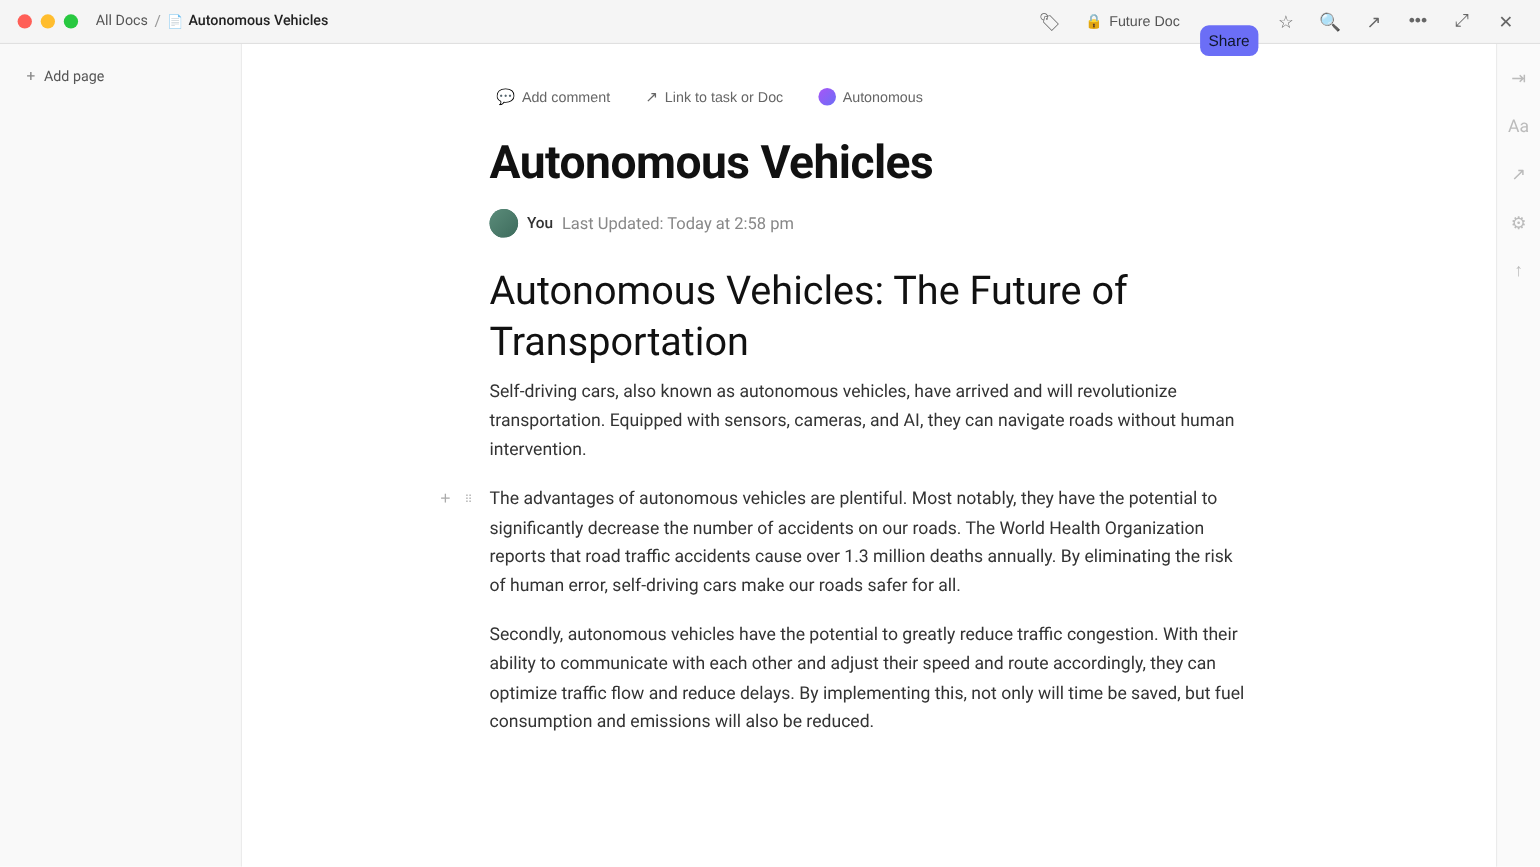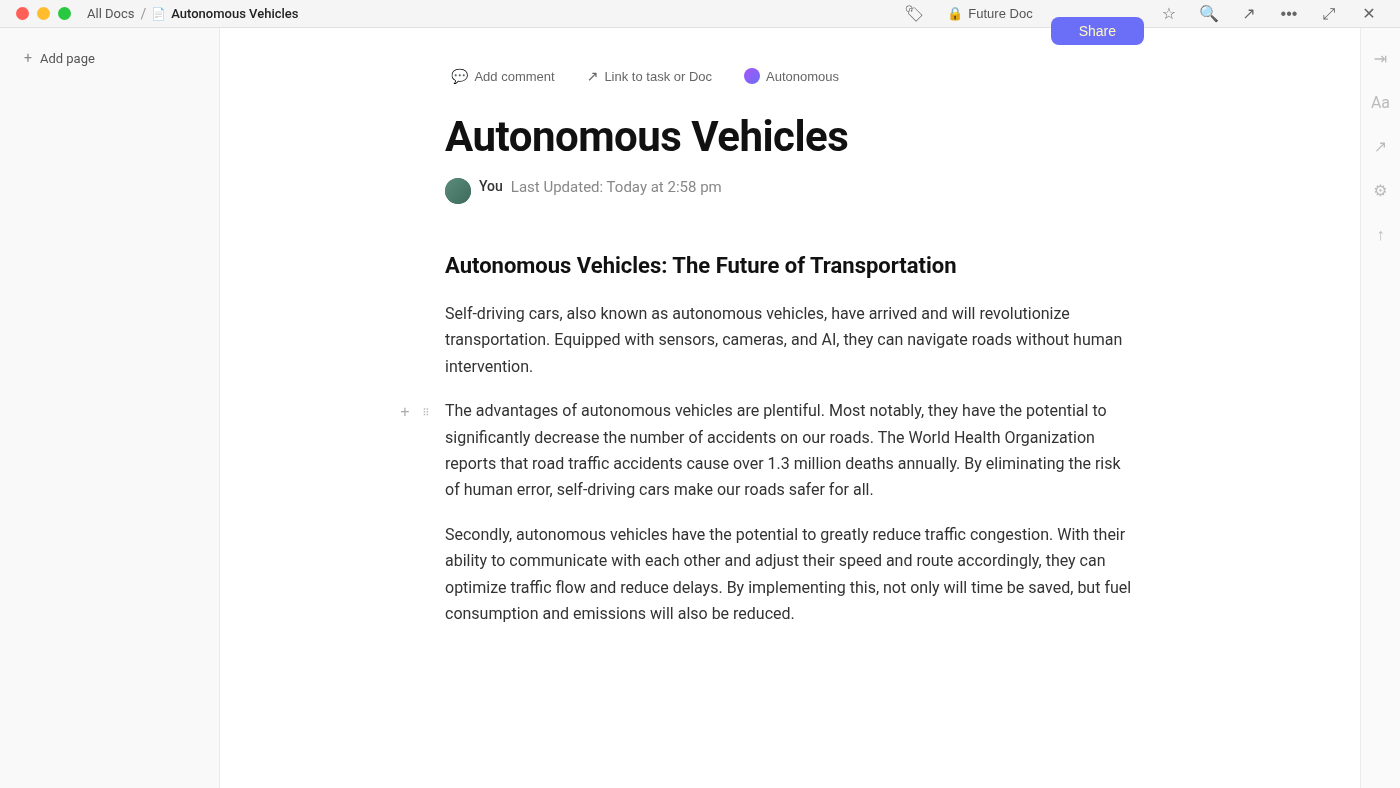--- a/index.html
+++ b/index.html
@@ -8,21 +8,21 @@
       background: #ffffff;
       width: 1400px;
       height: 788px;
       overflow: hidden;
       display: flex;
       flex-direction: column;
     }
 
     
     .titlebar {
-      height: 28px;
+      height: 40px;
       background: #f5f5f5;
       display: flex;
       align-items: center;
       padding: 0 16px;
       border-bottom: 1px solid #e0e0e0;
       flex-shrink: 0;
       position: relative;
     }
     .traffic-lights {
       display: flex;
@@ -98,24 +98,24 @@
       font-size: 13px;
       color: #555;
       background: transparent;
       border: none;
       cursor: pointer;
       padding: 4px 8px;
       border-radius: 6px;
     }
     .share-btn {
       background: #6b6ef6;
-      color: #fef9c3;
+      color: #0f172a;
       border: none;
       border-radius: 8px;
-      padding: 6px 28px;
+      padding: 6px 8px;
       font-size: 14px;
       font-weight: 500;
       cursor: pointer;
       margin-top: 34px;
     }
 
     
     .main-layout {
       display: flex;
       flex: 1;
@@ -195,22 +195,23 @@
       font-weight: 700;
       color: #111;
       line-height: 1.2;
       margin-bottom: 16px;
       letter-spacing: -0.5px;
     }
 
     
     .author-row {
       display: flex;
+      align-items: center;
       gap: 8px;
-      margin-bottom: 48px;
+      margin-bottom: 25px;
     }
     .avatar {
       width: 26px;
       height: 26px;
       border-radius: 50%;
       background: linear-gradient(135deg, #4a7c6f, #2d5a4e);
       display: flex;
       align-items: center;
       justify-content: center;
       overflow: hidden;
@@ -226,25 +227,25 @@
       font-weight: 500;
       color: #333;
     }
     .last-updated {
       font-size: 15px;
       color: #888;
     }
 
     
     .doc-h1 {
-      font-size: 22px;
-      font-weight: 700;
+      font-size: 36px;
+      font-weight: 400;
       color: #111;
       line-height: 1.3;
-      margin-bottom: 20px;
+      margin-bottom: 8px;
     }
 
     
     .doc-p {
       font-size: 16px;
       color: #333;
       line-height: 1.65;
       margin-bottom: 18px;
     }
 

